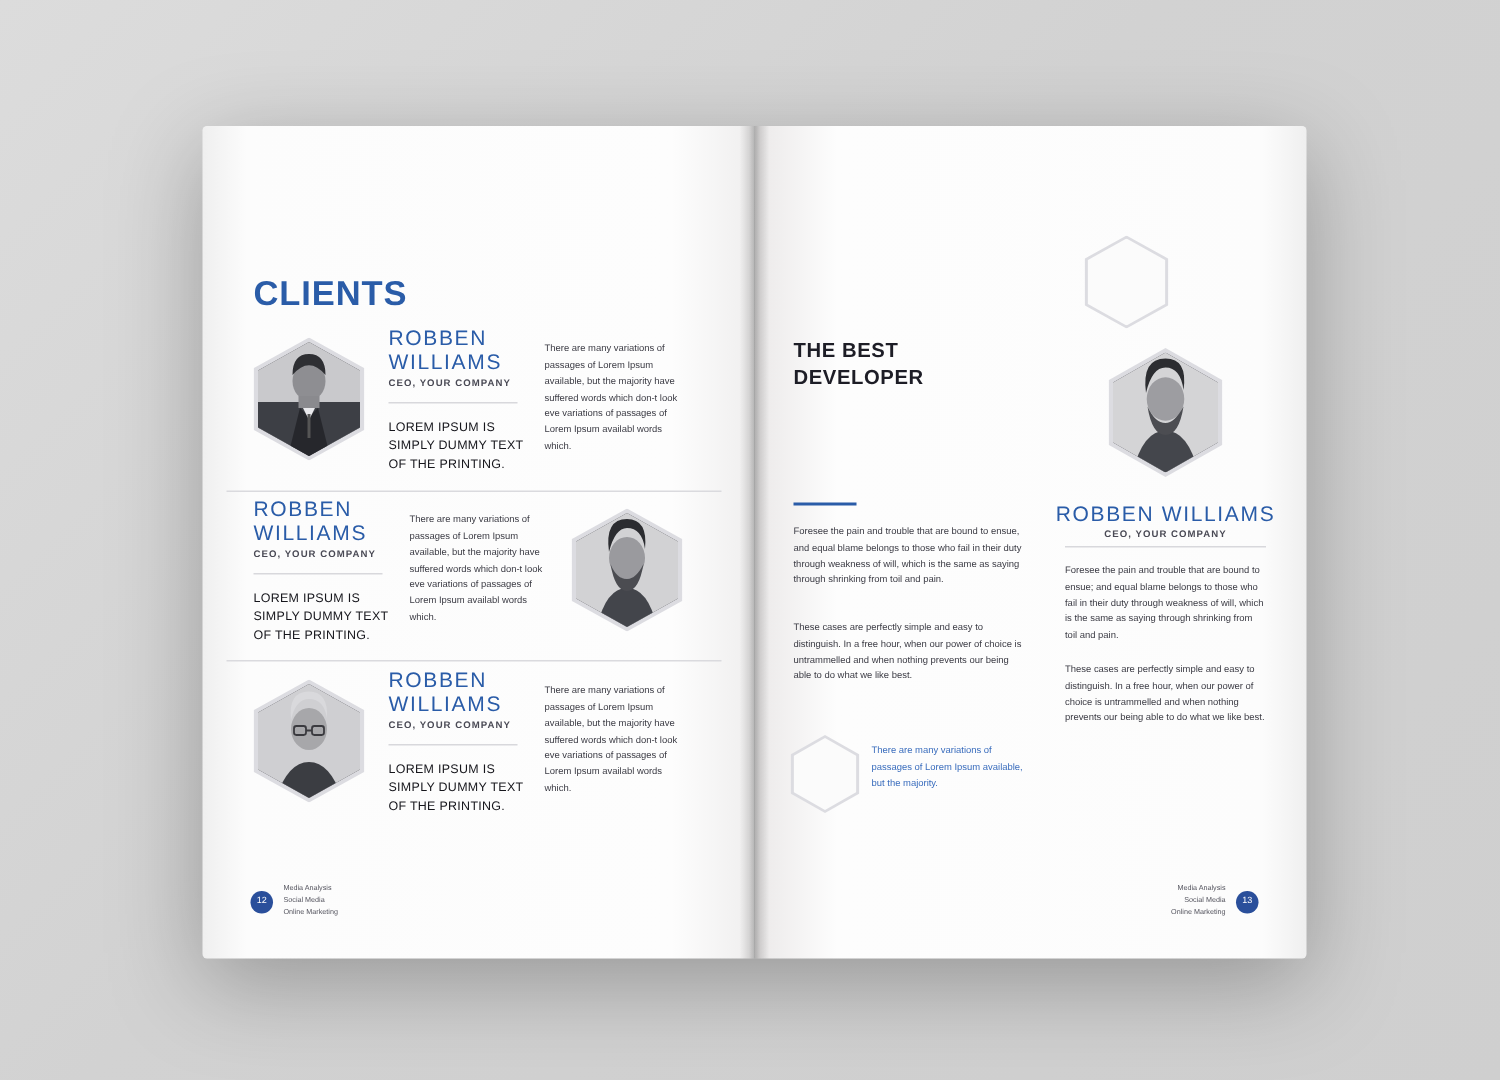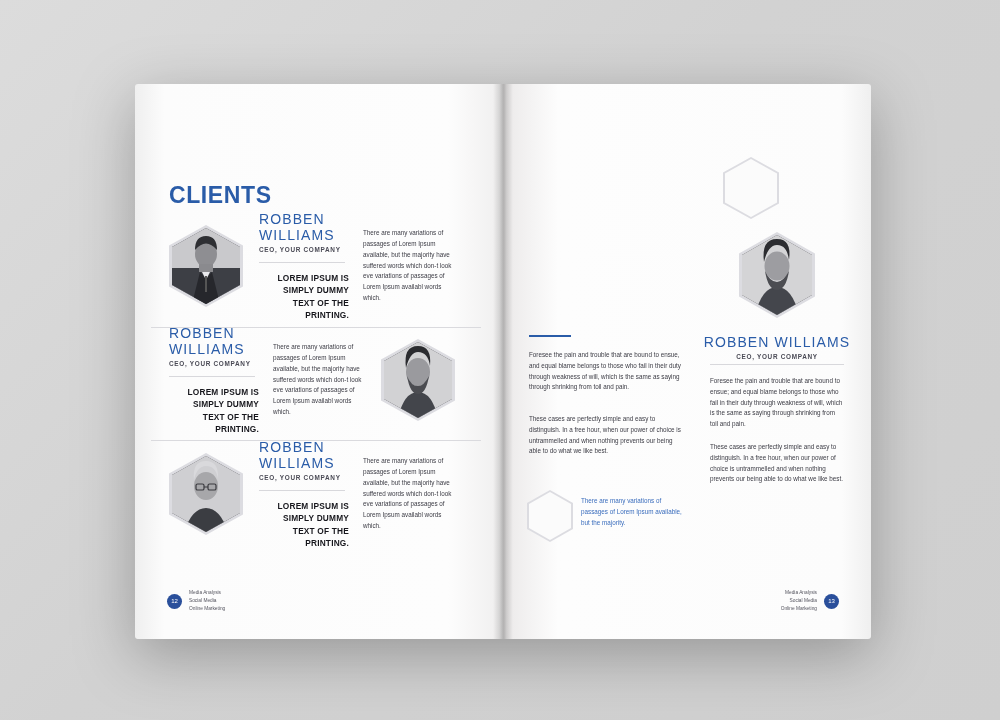--- a/index.html
+++ b/index.html
@@ -55,22 +55,22 @@
   }
   .name {
     font-size: 14px; font-weight: normal; color: #2a5ca8;
     letter-spacing: 1.1px;
   }
   .role {
     font-size: 6.4px; font-weight: bold; color: #4a4a55;
     letter-spacing: .7px; margin-top: 3px;
   }
   .quote {
-    font-size: 8.3px; font-weight: bold; color: #16161c;
-    line-height: 1.5; letter-spacing: .2px; text-align: right;
+    font-size: 8.3px; font-weight: normal; color: #16161c;
+    line-height: 1.5; letter-spacing: .2px;
   }
   .body {
     font-size: 6.3px; color: #3b3b44; line-height: 1.72;
   }
   .lead {
     font-size: 8px; font-weight: bold; color: #1d1d26; line-height: 1.62;
   }
   .lead .light { font-weight: normal; }
   .accent-text { color: #3a6dbd; }
 
@@ -221,20 +221,21 @@
 
     <div class="page right">
 
       <div style="position:absolute; left:220px; top:73px;">
         <div class="hex-outline" style="width:56px;height:62px;">
           <div class="hex-inner" style="width:52px;height:58px;"></div>
         </div>
       </div>
 
       <div style="position:absolute; left:26px; top:141px; width:150px;" class="h2">
+        <div>THE BEST DEVELOPER</div>
       </div>
 
 
       <div class="rule-short" style="position:absolute; left:26px; top:251px;"></div>
 
       <div style="position:absolute; left:26px; top:266px; width:152px;" class="body">Foresee the pain and trouble that are bound to ensue, and equal blame belongs to those who fail in their duty through weakness of will, which is the same as saying through shrinking from toil and pain.</div>
       <div style="position:absolute; left:26px; top:330px; width:152px;" class="body">These cases are perfectly simple and easy to distinguish. In a free hour, when our power of choice is untrammelled and when nothing prevents our being able to do what we like best.</div>
 
       <div style="position:absolute; left:24px; top:406px;">
         <div class="hex-outline" style="width:46px;height:52px;">

